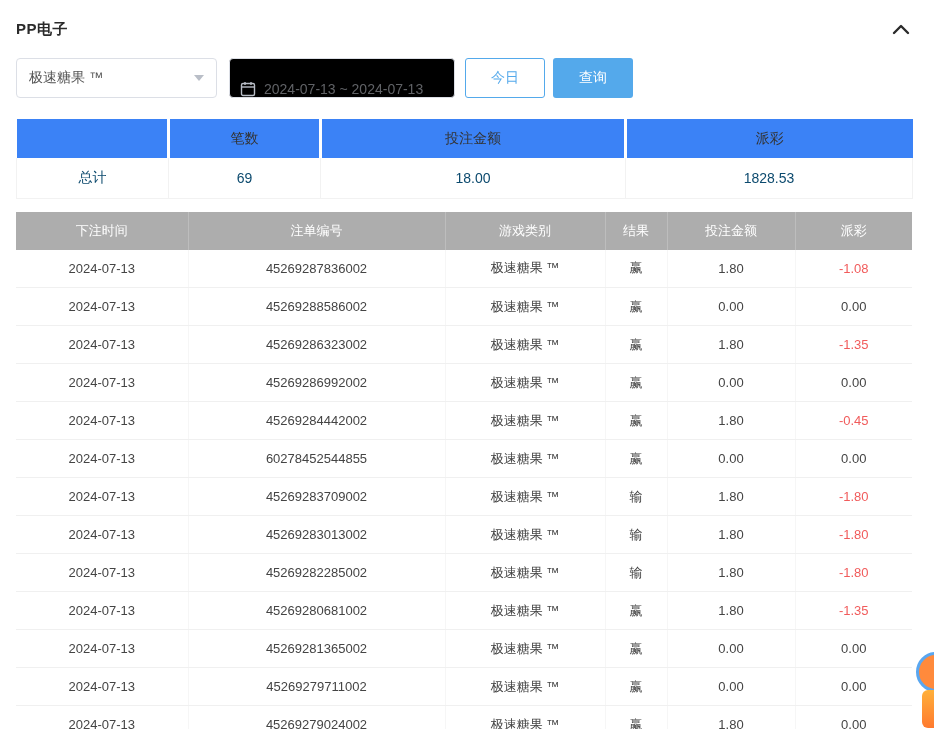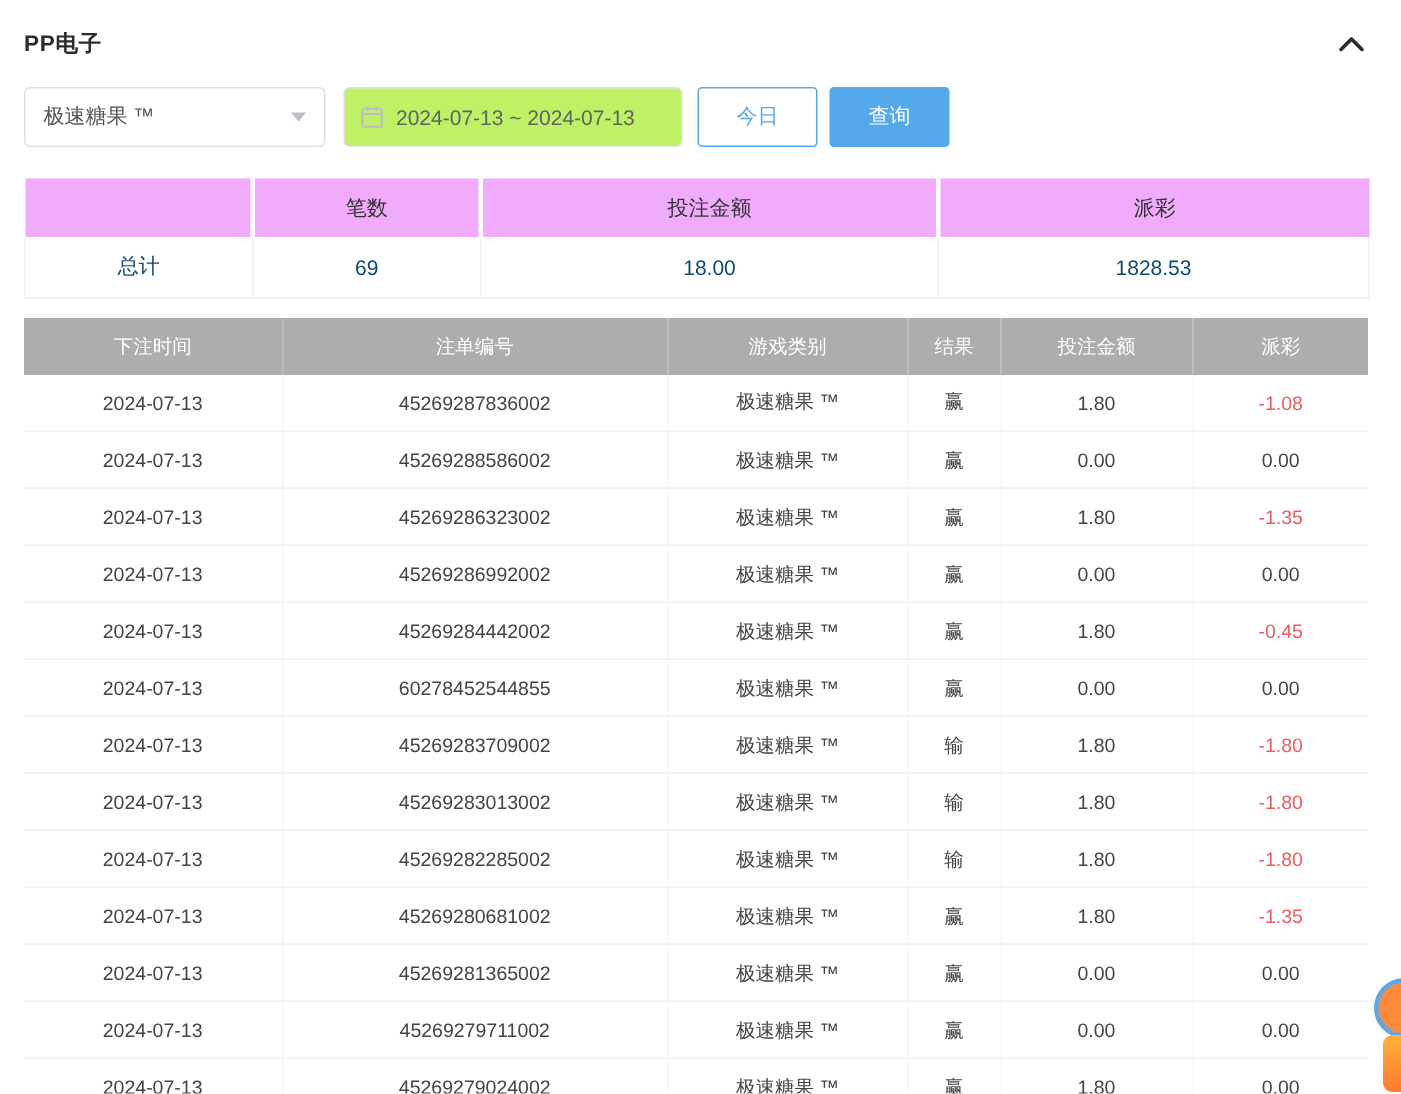--- a/index.html
+++ b/index.html
@@ -24,22 +24,22 @@
     width: 201px; height: 40px; border: 1px solid #dcdfe6; border-radius: 4px;
     display: flex; align-items: center; justify-content: space-between;
     padding: 0 12px; font-size: 14px; color: #555; background: #fff; cursor: pointer;
   }
   .caret-down {
     width: 0; height: 0; border-left: 5px solid transparent; border-right: 5px solid transparent;
     border-top: 6px solid #b9bec7;
   }
   .date-picker {
     margin-left: 12px; width: 226px; height: 40px; border: 1px solid #dcdfe6; border-radius: 4px;
-    display: flex; align-items: center; gap: 8px; padding: 0 10px;
-    font-size: 14px; color: #606266; background: #bef264; cursor: pointer;
+    display: flex; align-items: flex-end; gap: 8px; padding: 0 10px;
+    font-size: 14px; color: #606266; background: #000000; cursor: pointer;
   }
   .btn-group { display: flex; margin-left: 10px; }
   .btn-group button {
     width: 80px; height: 40px; background: #fff; border: 1px solid #e4e7ed;
     font-size: 14px; color: #c5cad2; margin-left: -1px; cursor: pointer;
     font-family: inherit;
   }
   .btn-group button:first-child { margin-left: 0; border-radius: 3px 0 0 3px; }
   .btn-group button:last-child { border-radius: 0 3px 3px 0; }
   .btn-group button.active {
@@ -52,21 +52,21 @@
     font-family: Liberation Serif, serif;
   }
 
   
   .summary { margin-top: 21px; width: 896px; border-collapse: collapse; table-layout: fixed; }
   .summary col.c1 { width: 152px; }
   .summary col.c2 { width: 152px; }
   .summary col.c3 { width: 305px; }
   .summary col.c4 { width: 287px; }
   .summary th {
-    background: #f0abfc; height: 39px; font-weight: normal; font-size: 14px; color: #333;
+    background: #3b82f6; height: 39px; font-weight: normal; font-size: 14px; color: #333;
     text-align: center; border-left: 3px solid #fff;
   }
   .summary th:first-child { border-left: none; }
   .summary td {
     height: 40px; text-align: center; font-size: 14px; color: #0c4a6e;
     border: 1px solid #f2f2f2; border-top: none; background: #fff;
   }
 
   
   .bet-table { margin-top: 13px; width: 896px; border-collapse: collapse; table-layout: fixed; }

